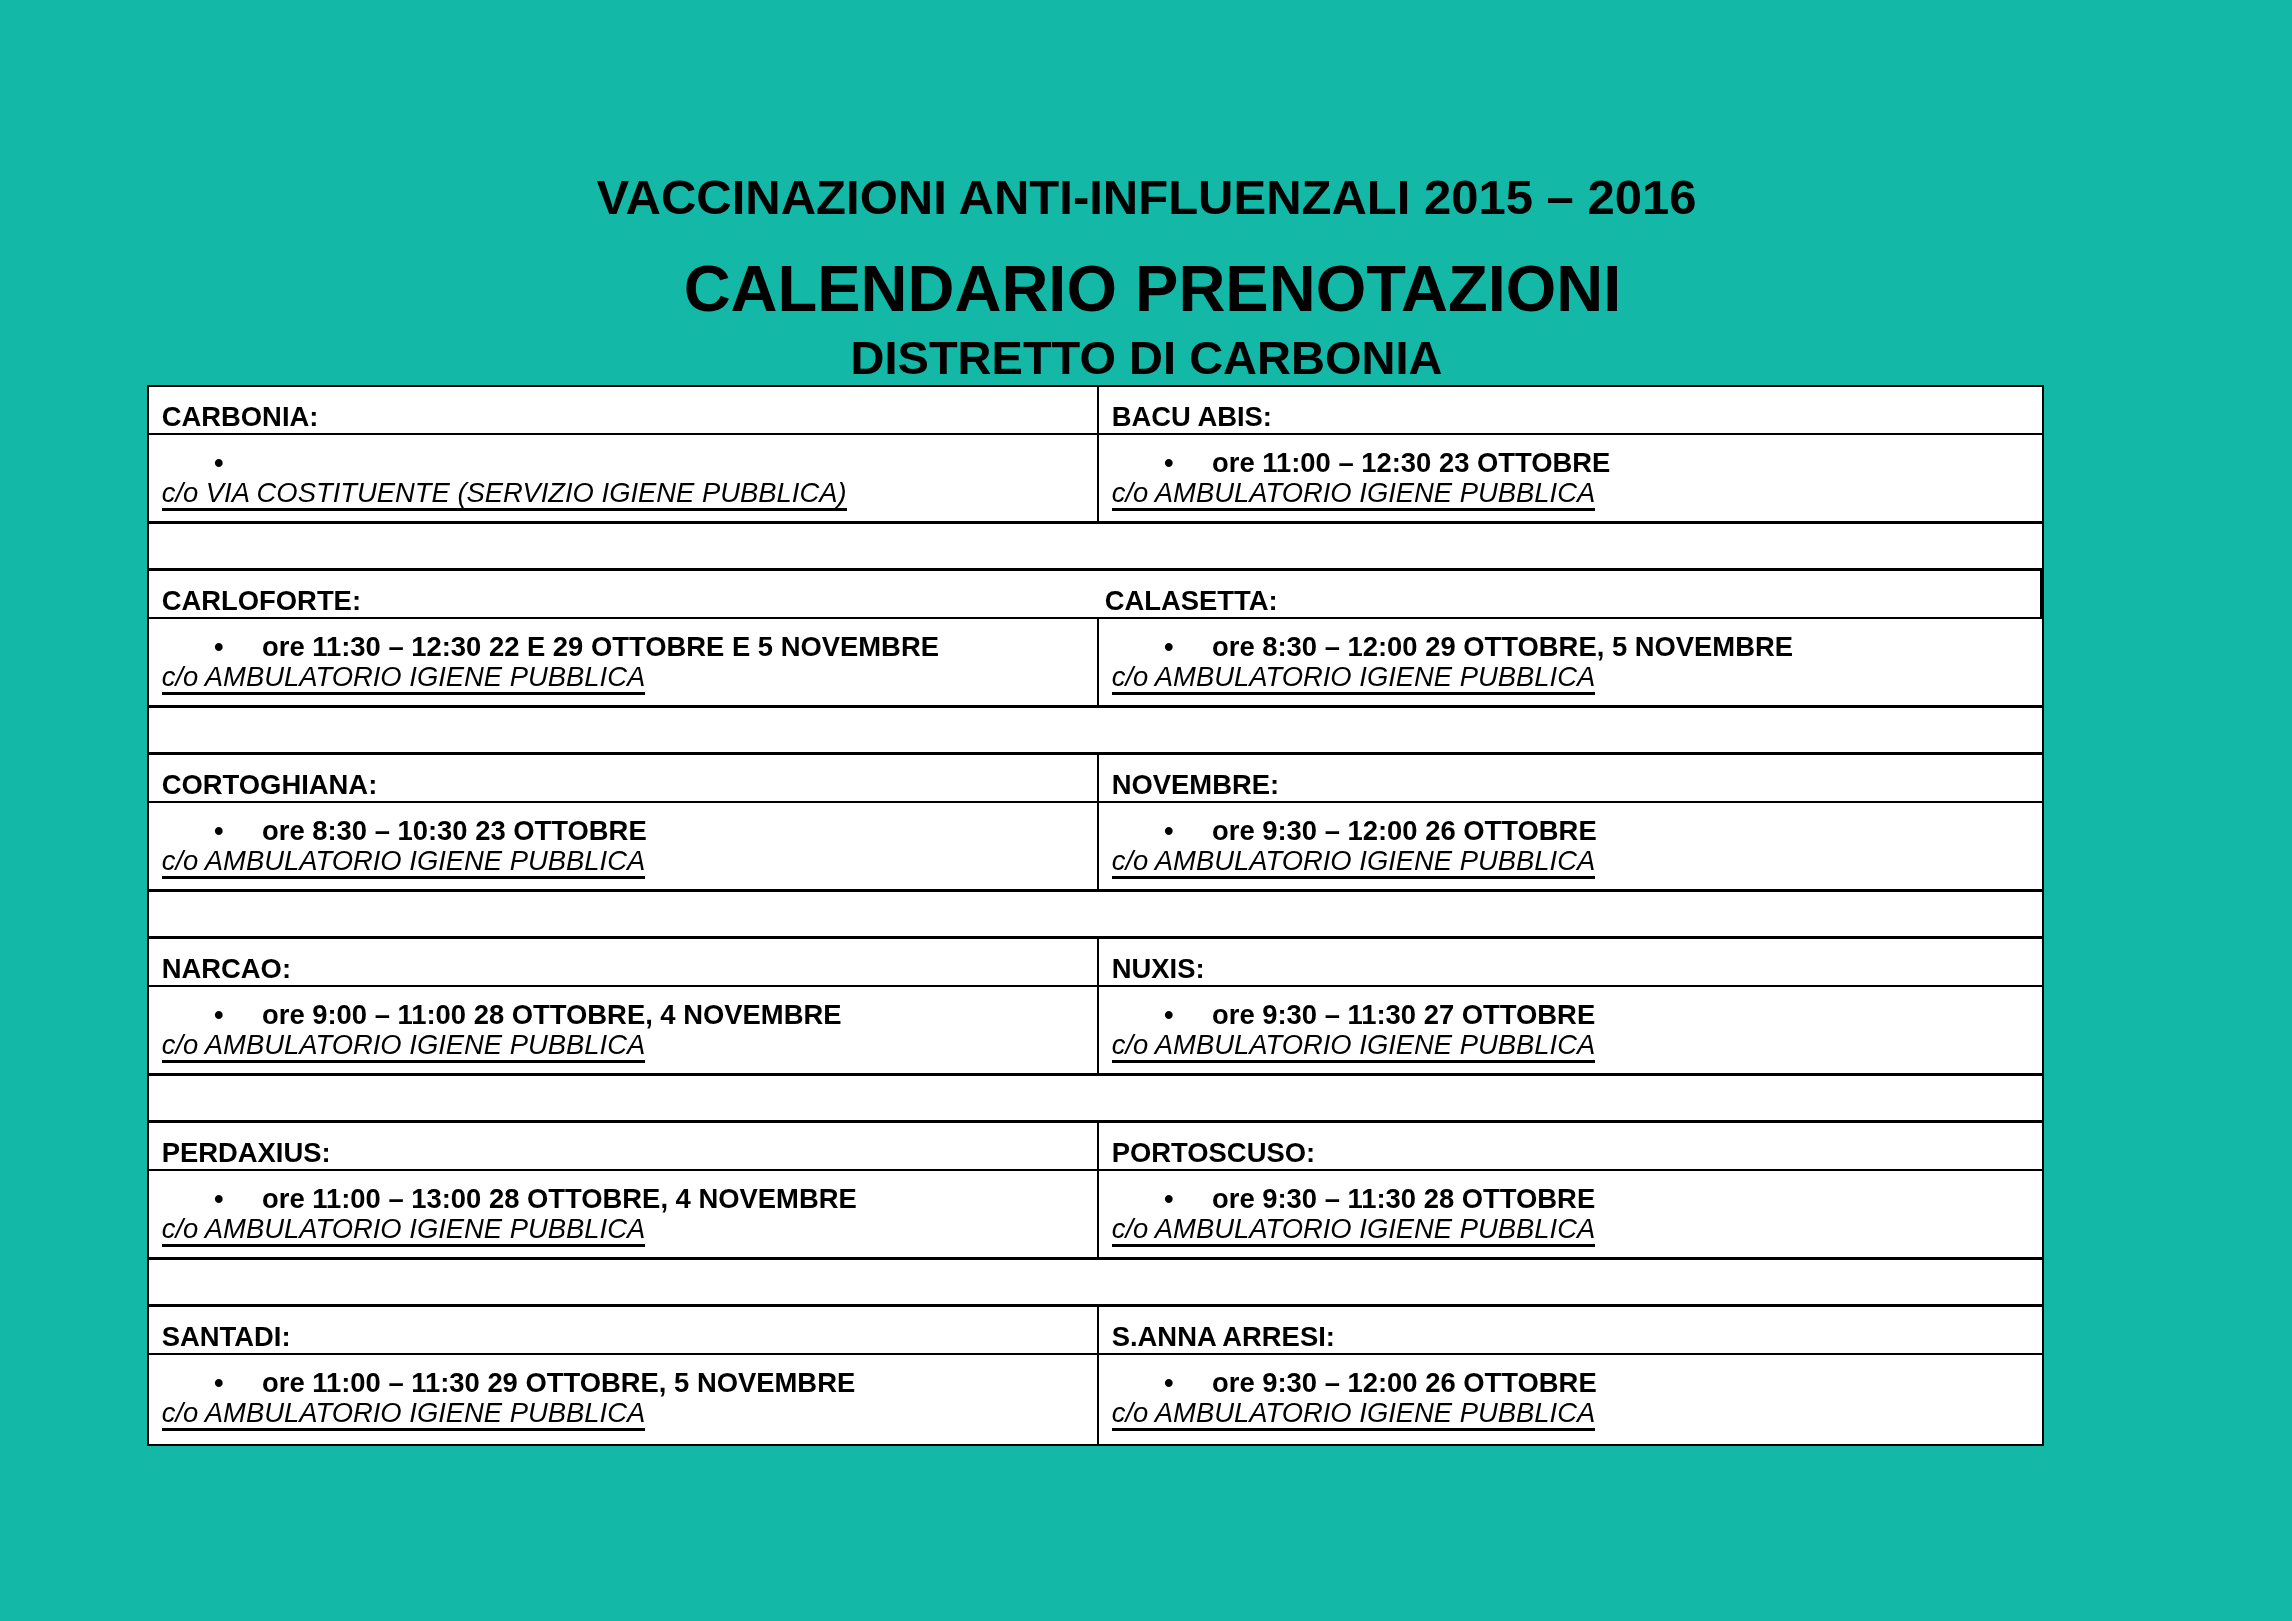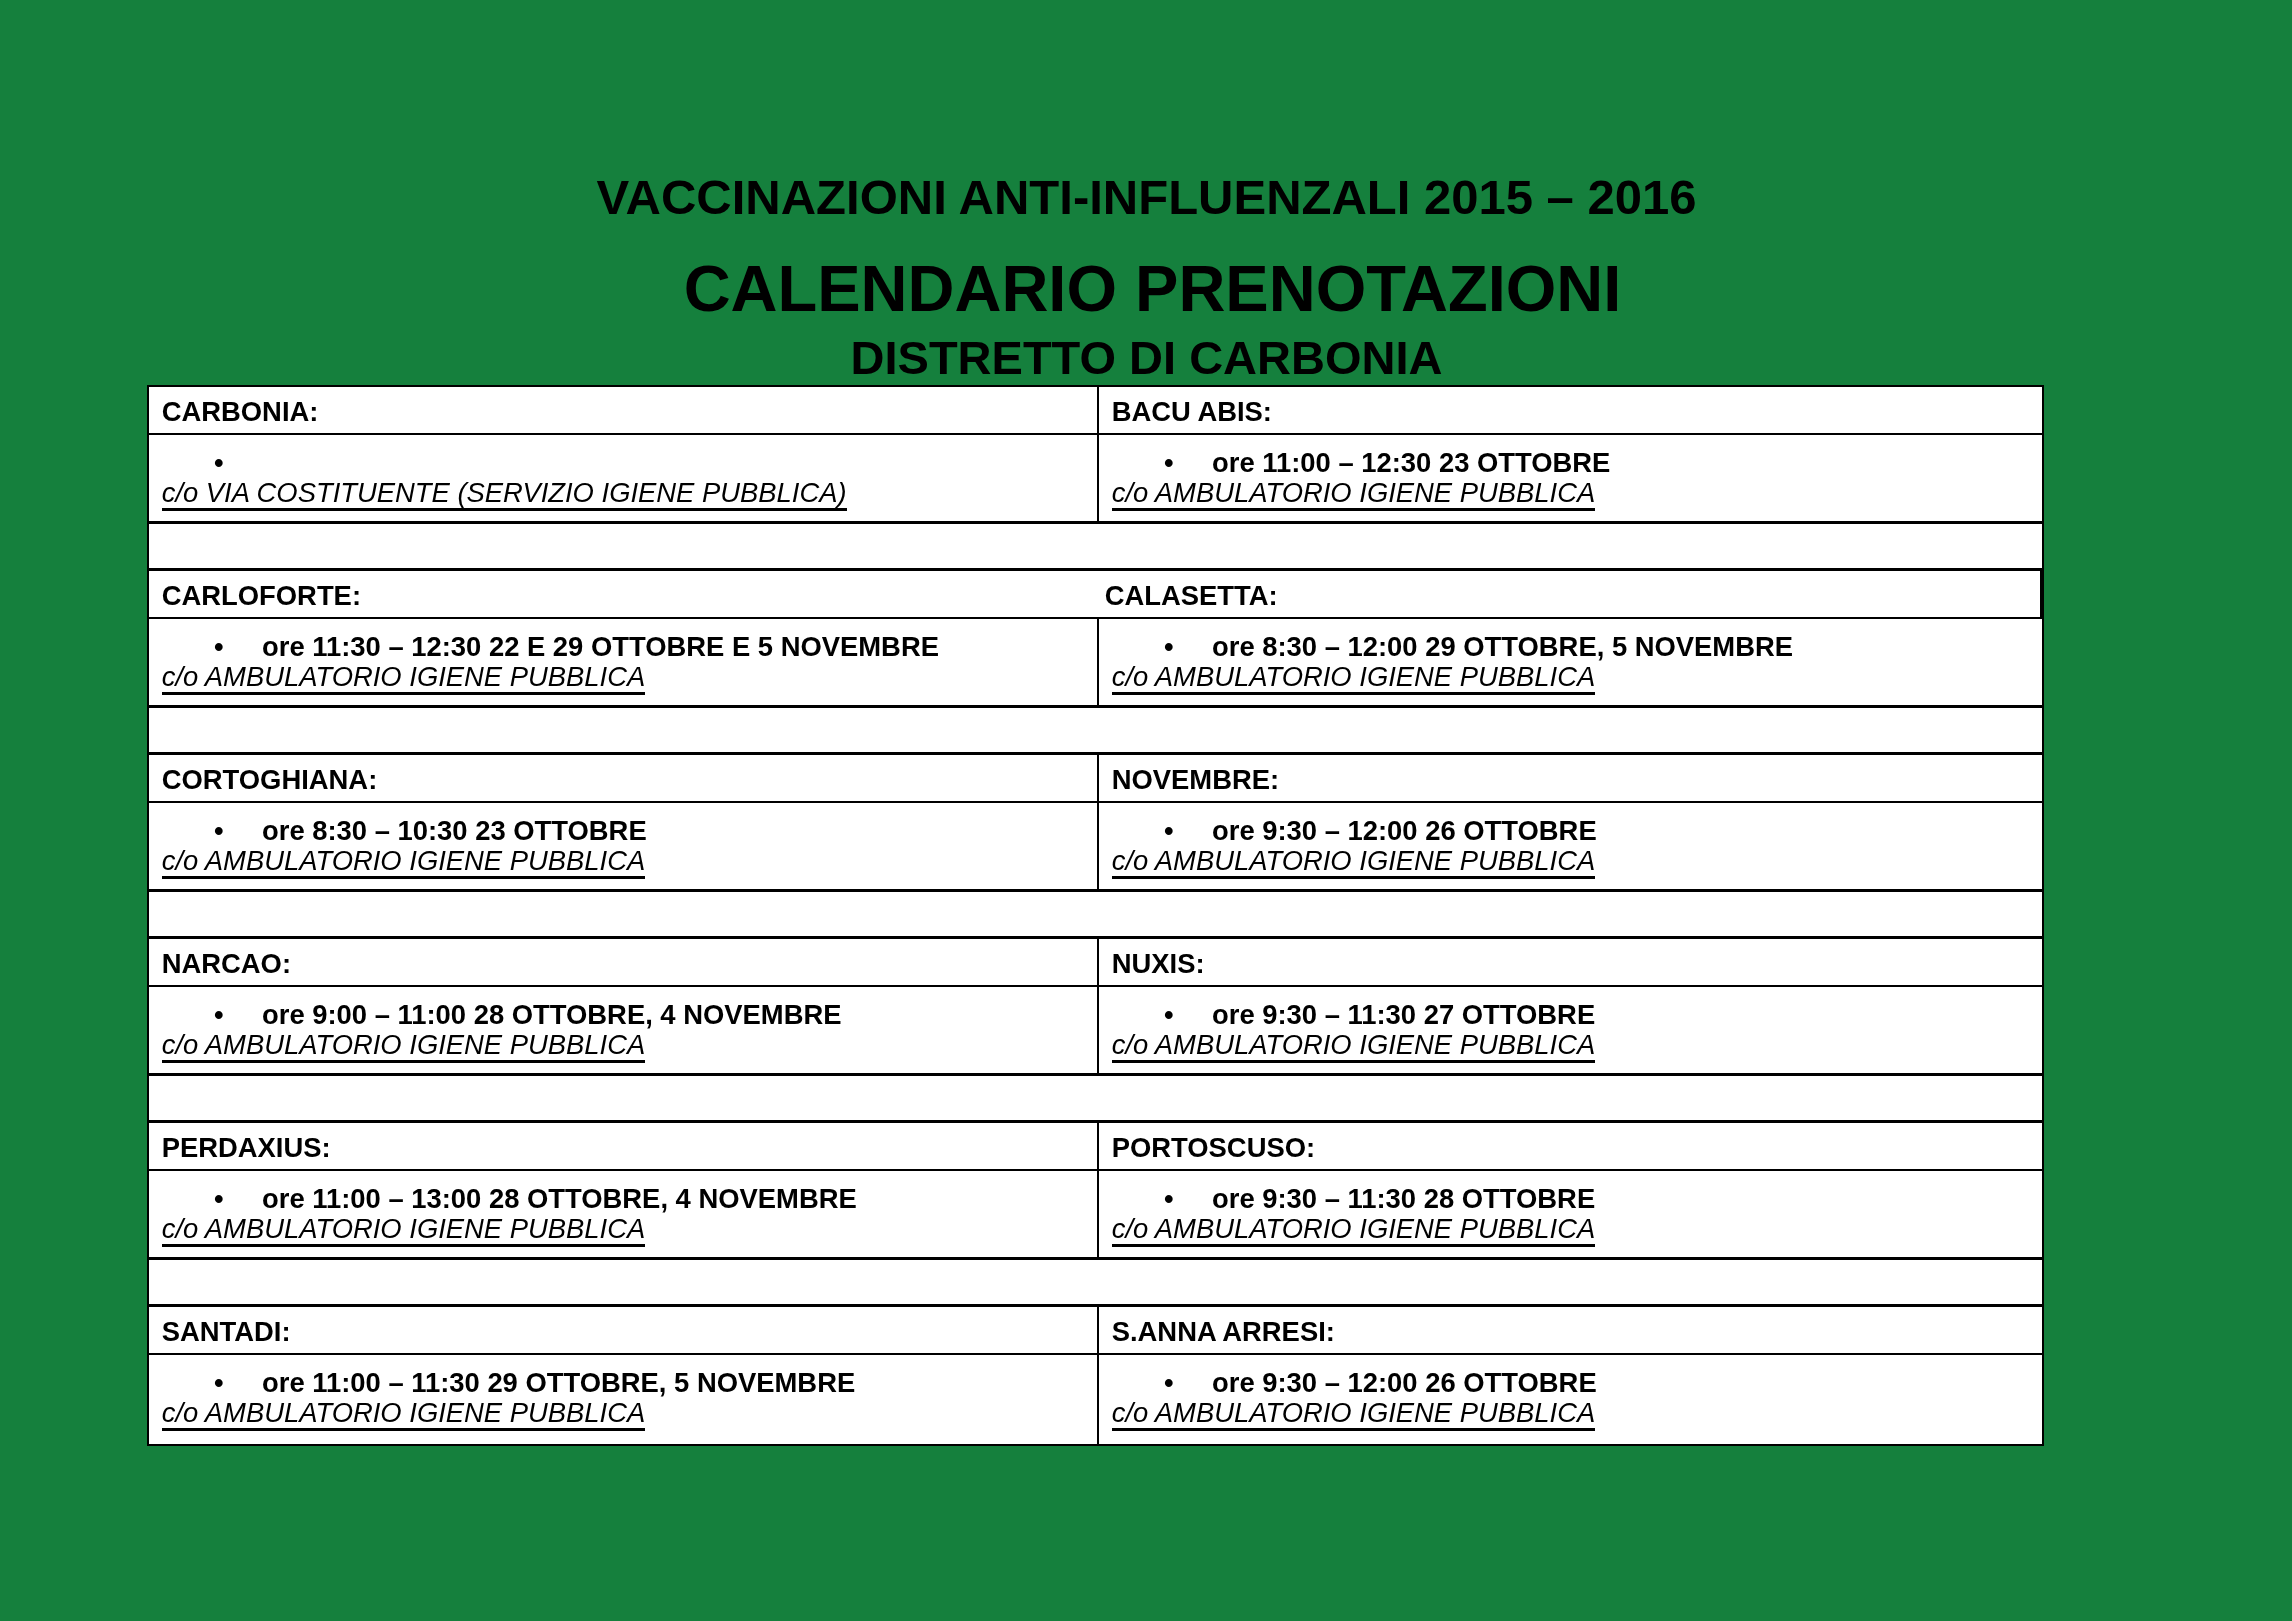--- a/index.html
+++ b/index.html
@@ -11,21 +11,21 @@
     width: 2293px;
     height: 1621px;
     overflow: hidden;
     font-family: "Liberation Sans", sans-serif;
     color: #000000;
   }
   .page {
     position: relative;
     width: 2293px;
     height: 1621px;
-    background: #15803d;
+    background: #14b8a6;
   }
   
   .title1 {
     padding-top: 169px;
     font-size: 49px;
     line-height: 57px;
     font-weight: bold;
     text-align: center;
     white-space: nowrap;
   }
@@ -81,21 +81,21 @@
   }
   .cell.left {
     width: 950px;
     border-right: 2px solid #000;
   }
   .cell.right {
     flex: 1;
   }
   .header-row .cell {
     display: flex;
-    align-items: center;
+    align-items: flex-end;
     padding-top: 3.9px;
   }
   .town {
     font-weight: bold;
     font-size: 27.4px;
     padding-left: 12.7px;
     white-space: nowrap;
   }
   .content-row .cell {
     display: flex;

